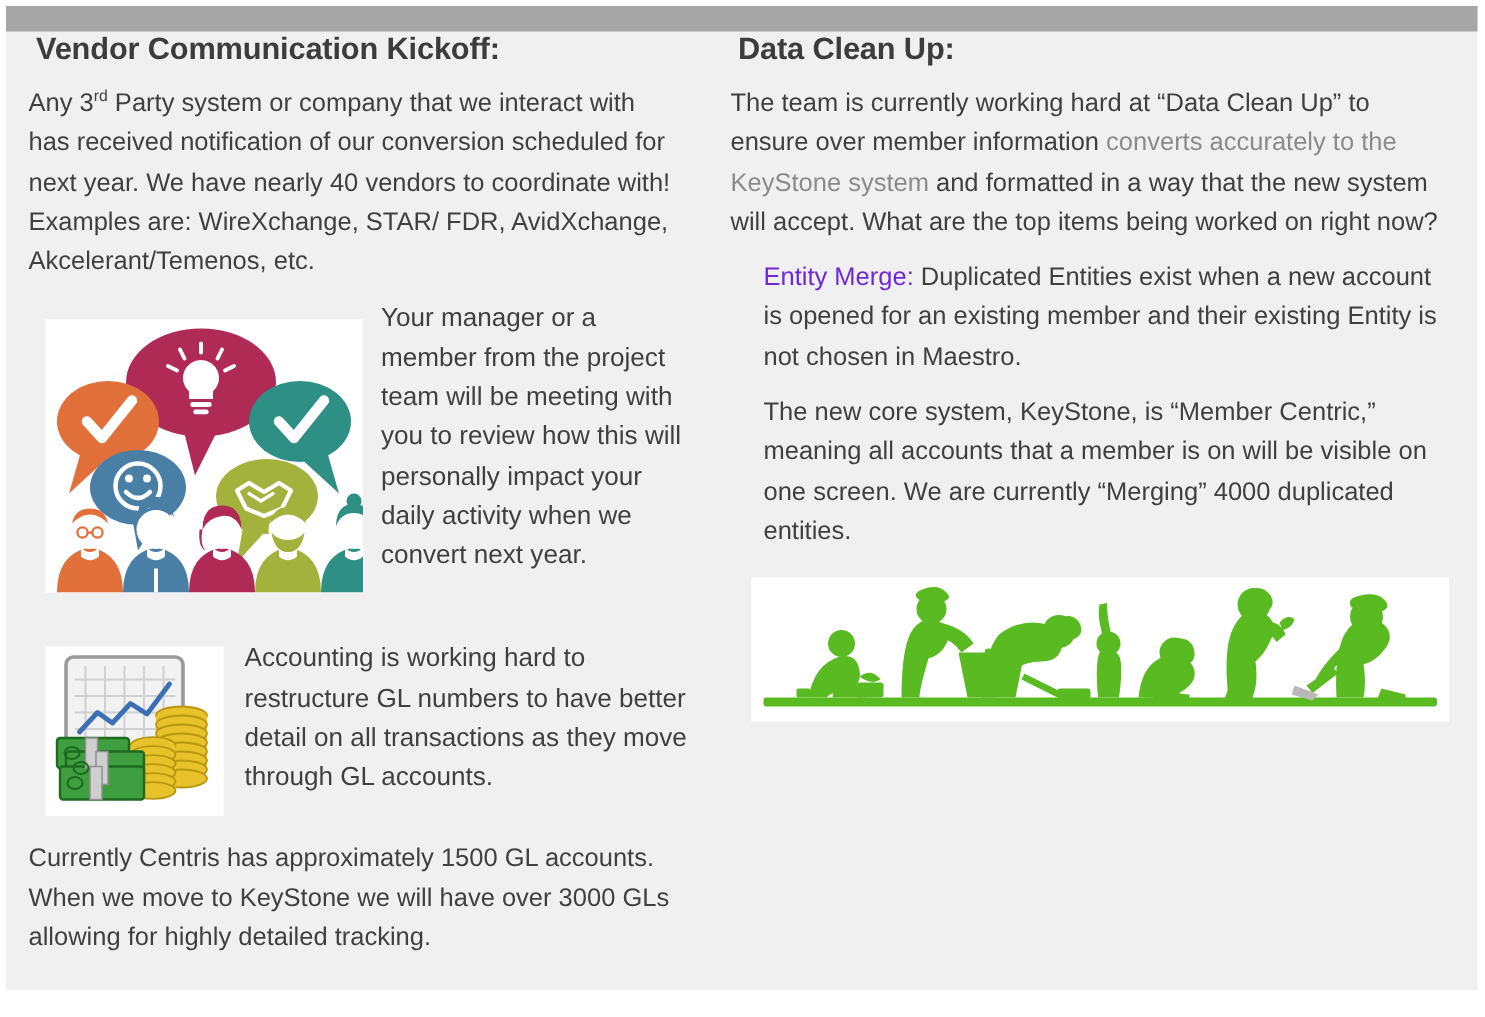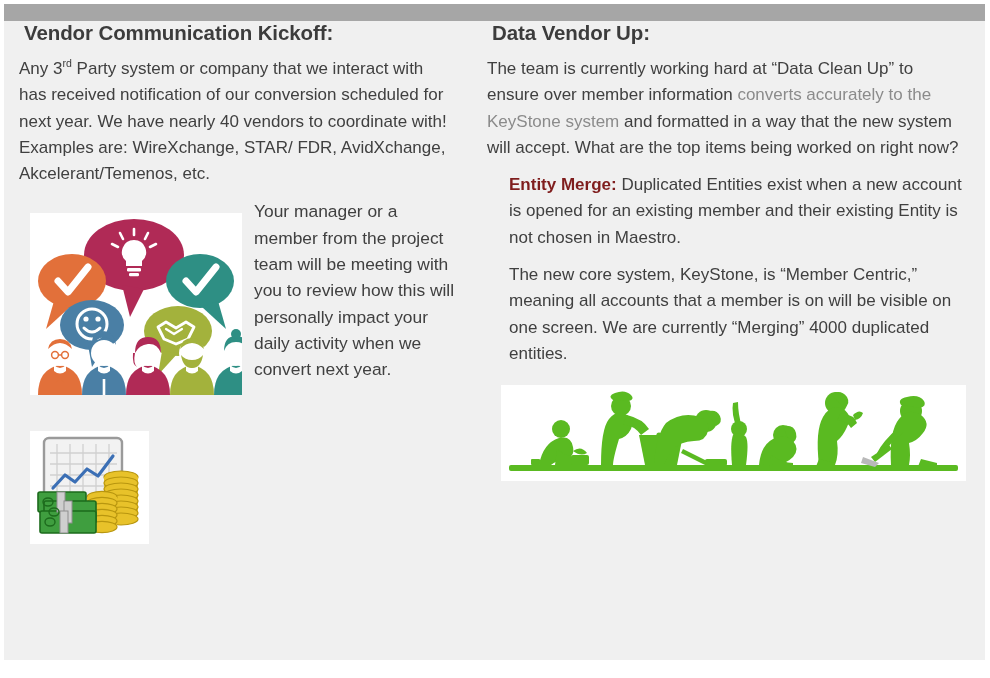--- a/index.html
+++ b/index.html
@@ -68,21 +68,21 @@
   }
 
   p.body {
     margin: 11px;
     font-size: 17px;
     line-height: 26.3px;
     color: #404040;
   }
 
   .muted { color: #8b8b8b; }
-  .bold  { font-weight: bold; color: #7f1d1d; }
+  .bold  { font-weight: normal; color: #6d28d9; }
   sup { font-size: 0.62em; vertical-align: super; line-height: 0; }
 
   .indent { padding-left: 22px; }
 
   
   .fig {
     background: #ffffff;
     display: block;
   }
   .fig-people {
@@ -284,28 +284,30 @@
             </g>
             <g fill="none" stroke="#1d6b1d" stroke-width="1.4">
               <ellipse cx="18" cy="71" rx="5" ry="4"></ellipse>
               <ellipse cx="24" cy="81" rx="5" ry="4"></ellipse>
               <ellipse cx="20" cy="91" rx="5" ry="4"></ellipse>
             </g>
           </g>
         </svg>
       </div>
 
+      <div class="wrap-text">Accounting is working hard to restructure  GL numbers to have better detail on all transactions as they move through GL accounts.</div>
 
       <div class="clear"></div>
 
+      <p class="body">Currently Centris has approximately 1500 GL accounts.  When we move to KeyStone we will have over 3000 GLs allowing for highly detailed tracking.</p>
     </div>
 
     <div class="col col-right">
 
-      <h2 class="section-title">Data Vendor Up:</h2>
+      <h2 class="section-title">Data Clean Up:</h2>
 
       <p class="body"><span>The team is currently working hard at “Data Clean Up” to ensure over member information </span><span class="muted">converts accurately to the KeyStone system</span><span> and formatted in a way that the new system will accept.  What are the top items being worked on right now?</span></p>
 
       <p class="body indent"><span class="bold">Entity Merge:</span><span> Duplicated Entities exist when a new account is opened for an existing member and their existing Entity is not chosen in Maestro.</span></p>
 
       <p class="body indent">The new core system, KeyStone, is “Member Centric,” meaning all accounts that a member is on will be visible on one screen.  We are currently “Merging” 4000 duplicated entities.</p>
 
       <div class="fig fig-workers">
         <svg viewBox="0 0 465 96" width="465" height="96" aria-hidden="true">
           <rect x="0" y="0" width="465" height="96" fill="#ffffff"></rect>

